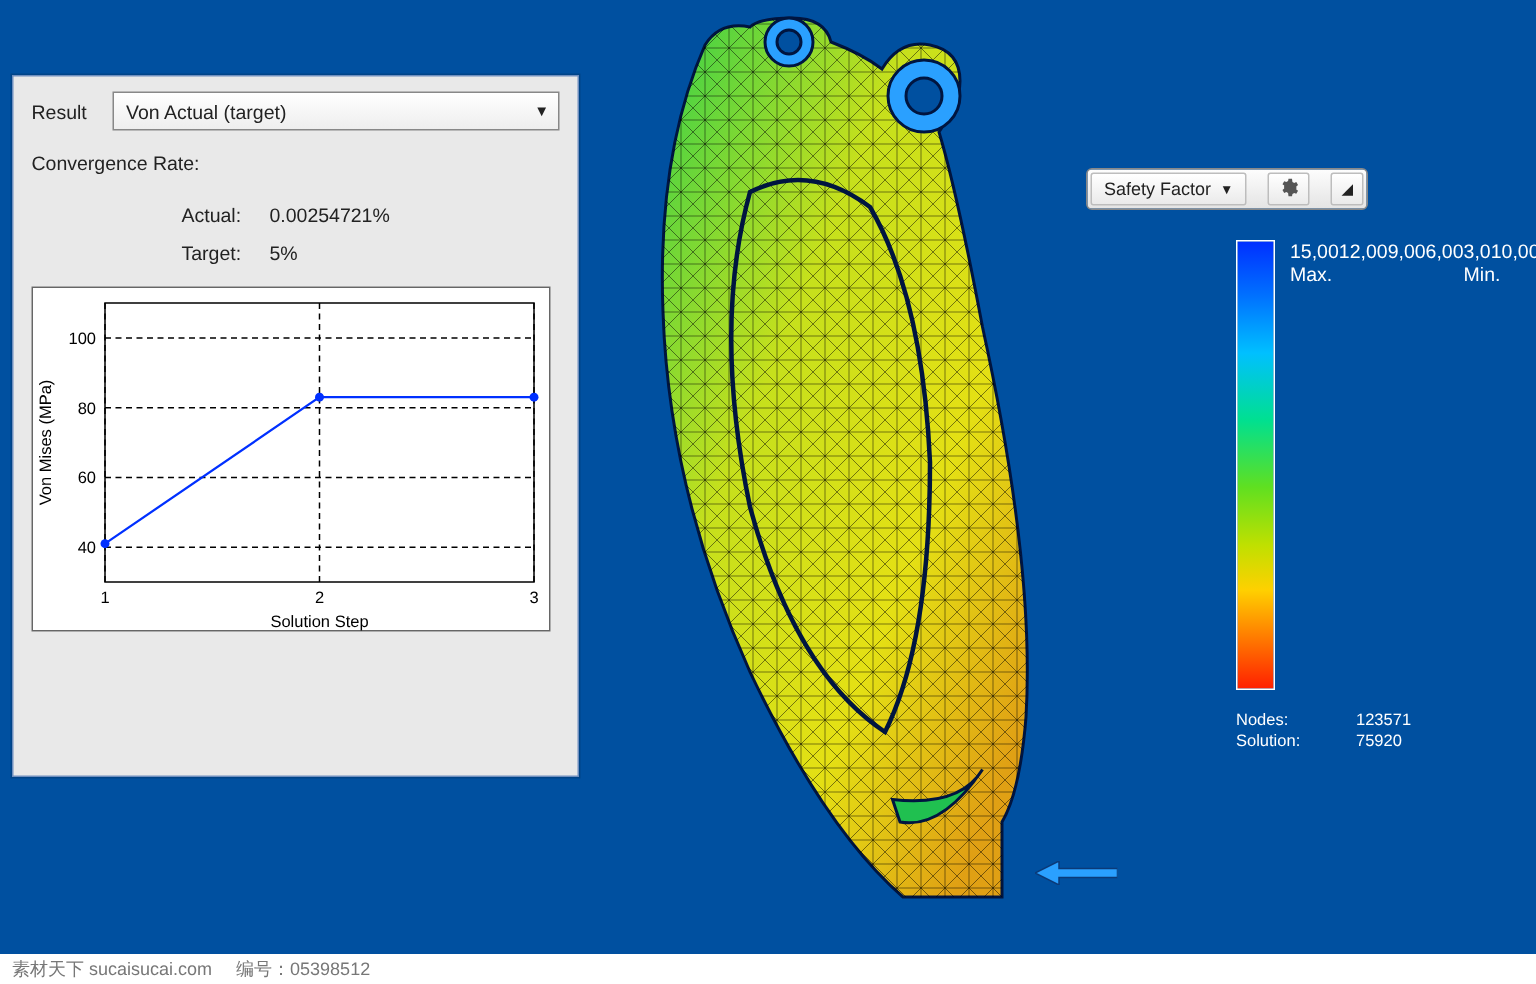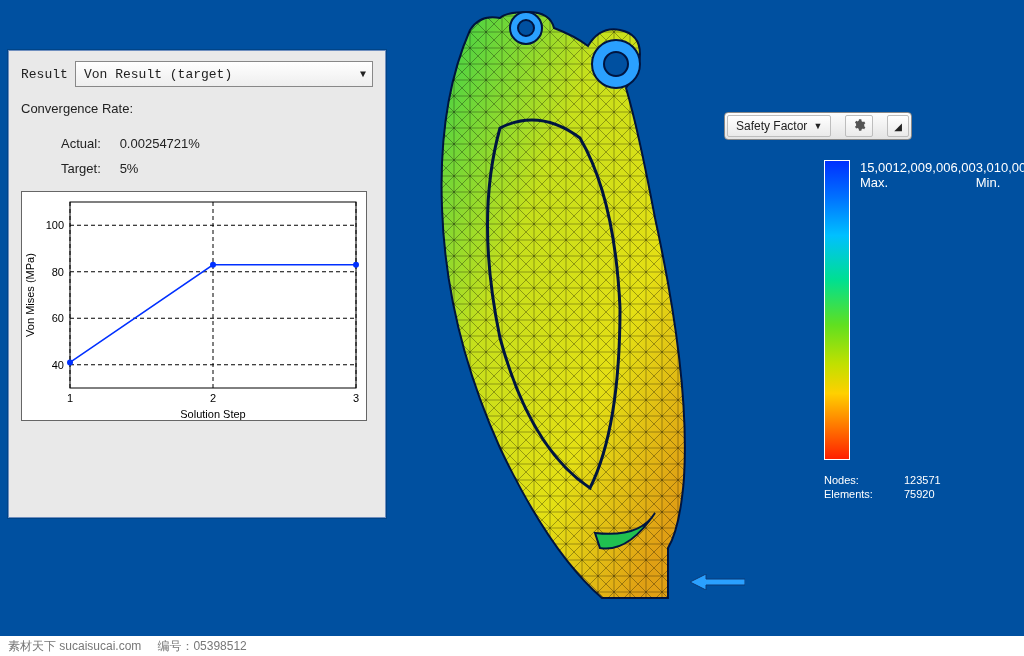--- a/index.html
+++ b/index.html
@@ -69,34 +69,33 @@
     cursor: pointer;
   }
   .dialog-body {
     padding: 10px 12px 12px;
     color: #222;
     font-size: 13px;
   }
   .row-result {
     display: flex; align-items: center; gap: 10px;
     margin-bottom: 14px;
-    font-family: Liberation Mono, monospace;
   }
   .row-result label { width: 44px; }
   .select {
     flex: 1; height: 26px;
     background: linear-gradient(#fff,#eee);
     border: 1px solid #888;
     display: flex; align-items: center; justify-content: space-between;
     padding: 0 6px 0 8px;
     cursor: pointer;
   }
   .select .caret { font-size: 10px; }
   .conv-rate-label { margin-bottom: 16px; }
-  .rate-lines { margin-left: 40px; line-height: 1.9; margin-bottom: 10px; }
+  .rate-lines { margin-left: 100px; line-height: 1.9; margin-bottom: 10px; }
   .rate-lines .k { display: inline-block; width: 55px; }
 
   .chart {
     width: 346px; height: 230px;
     background: #fff;
     border: 1px solid #666;
     position: relative;
     margin-top: 6px;
   }
 
@@ -237,21 +236,21 @@
   <svg viewBox="0 0 55 16">
     <polygon points="0,8 16,0 16,5 55,5 55,11 16,11 16,16" fill="#2aa0ff" stroke="#0b3a78" stroke-width="1"></polygon>
   </svg>
 </div>
 
 <div class="dialog">
   <div class="dialog-body">
     <div class="row-result">
       <label>Result</label>
       <div class="select">
-        <span>Von Result (target)</span>
+        <span>Von Actual (target)</span>
         <span class="caret">▼</span>
       </div>
     </div>
 
     <div class="conv-rate-label">Convergence Rate:</div>
 
     <div class="rate-lines">
       <div>
         <span class="k">Actual:</span>
         <span>0.00254721%</span>
@@ -313,21 +312,21 @@
     <span>15,00 Max.</span>
     <span>12,00</span>
     <span>9,00</span>
     <span>6,00</span>
     <span>3,01 Min.</span>
     <span>0,00</span>
   </div>
   <div class="legend-meta">
     <span>Nodes:</span>
     <span>123571</span>
-    <span>Elements:</span>
+    <span>Solution:</span>
     <span>75920</span>
   </div>
 </div>
 
 <div class="watermark">
   <span>素材天下 sucaisucai.com</span>
   <span style="margin-left:16px">编号：</span>
   <span>05398512</span>
 </div>
 

